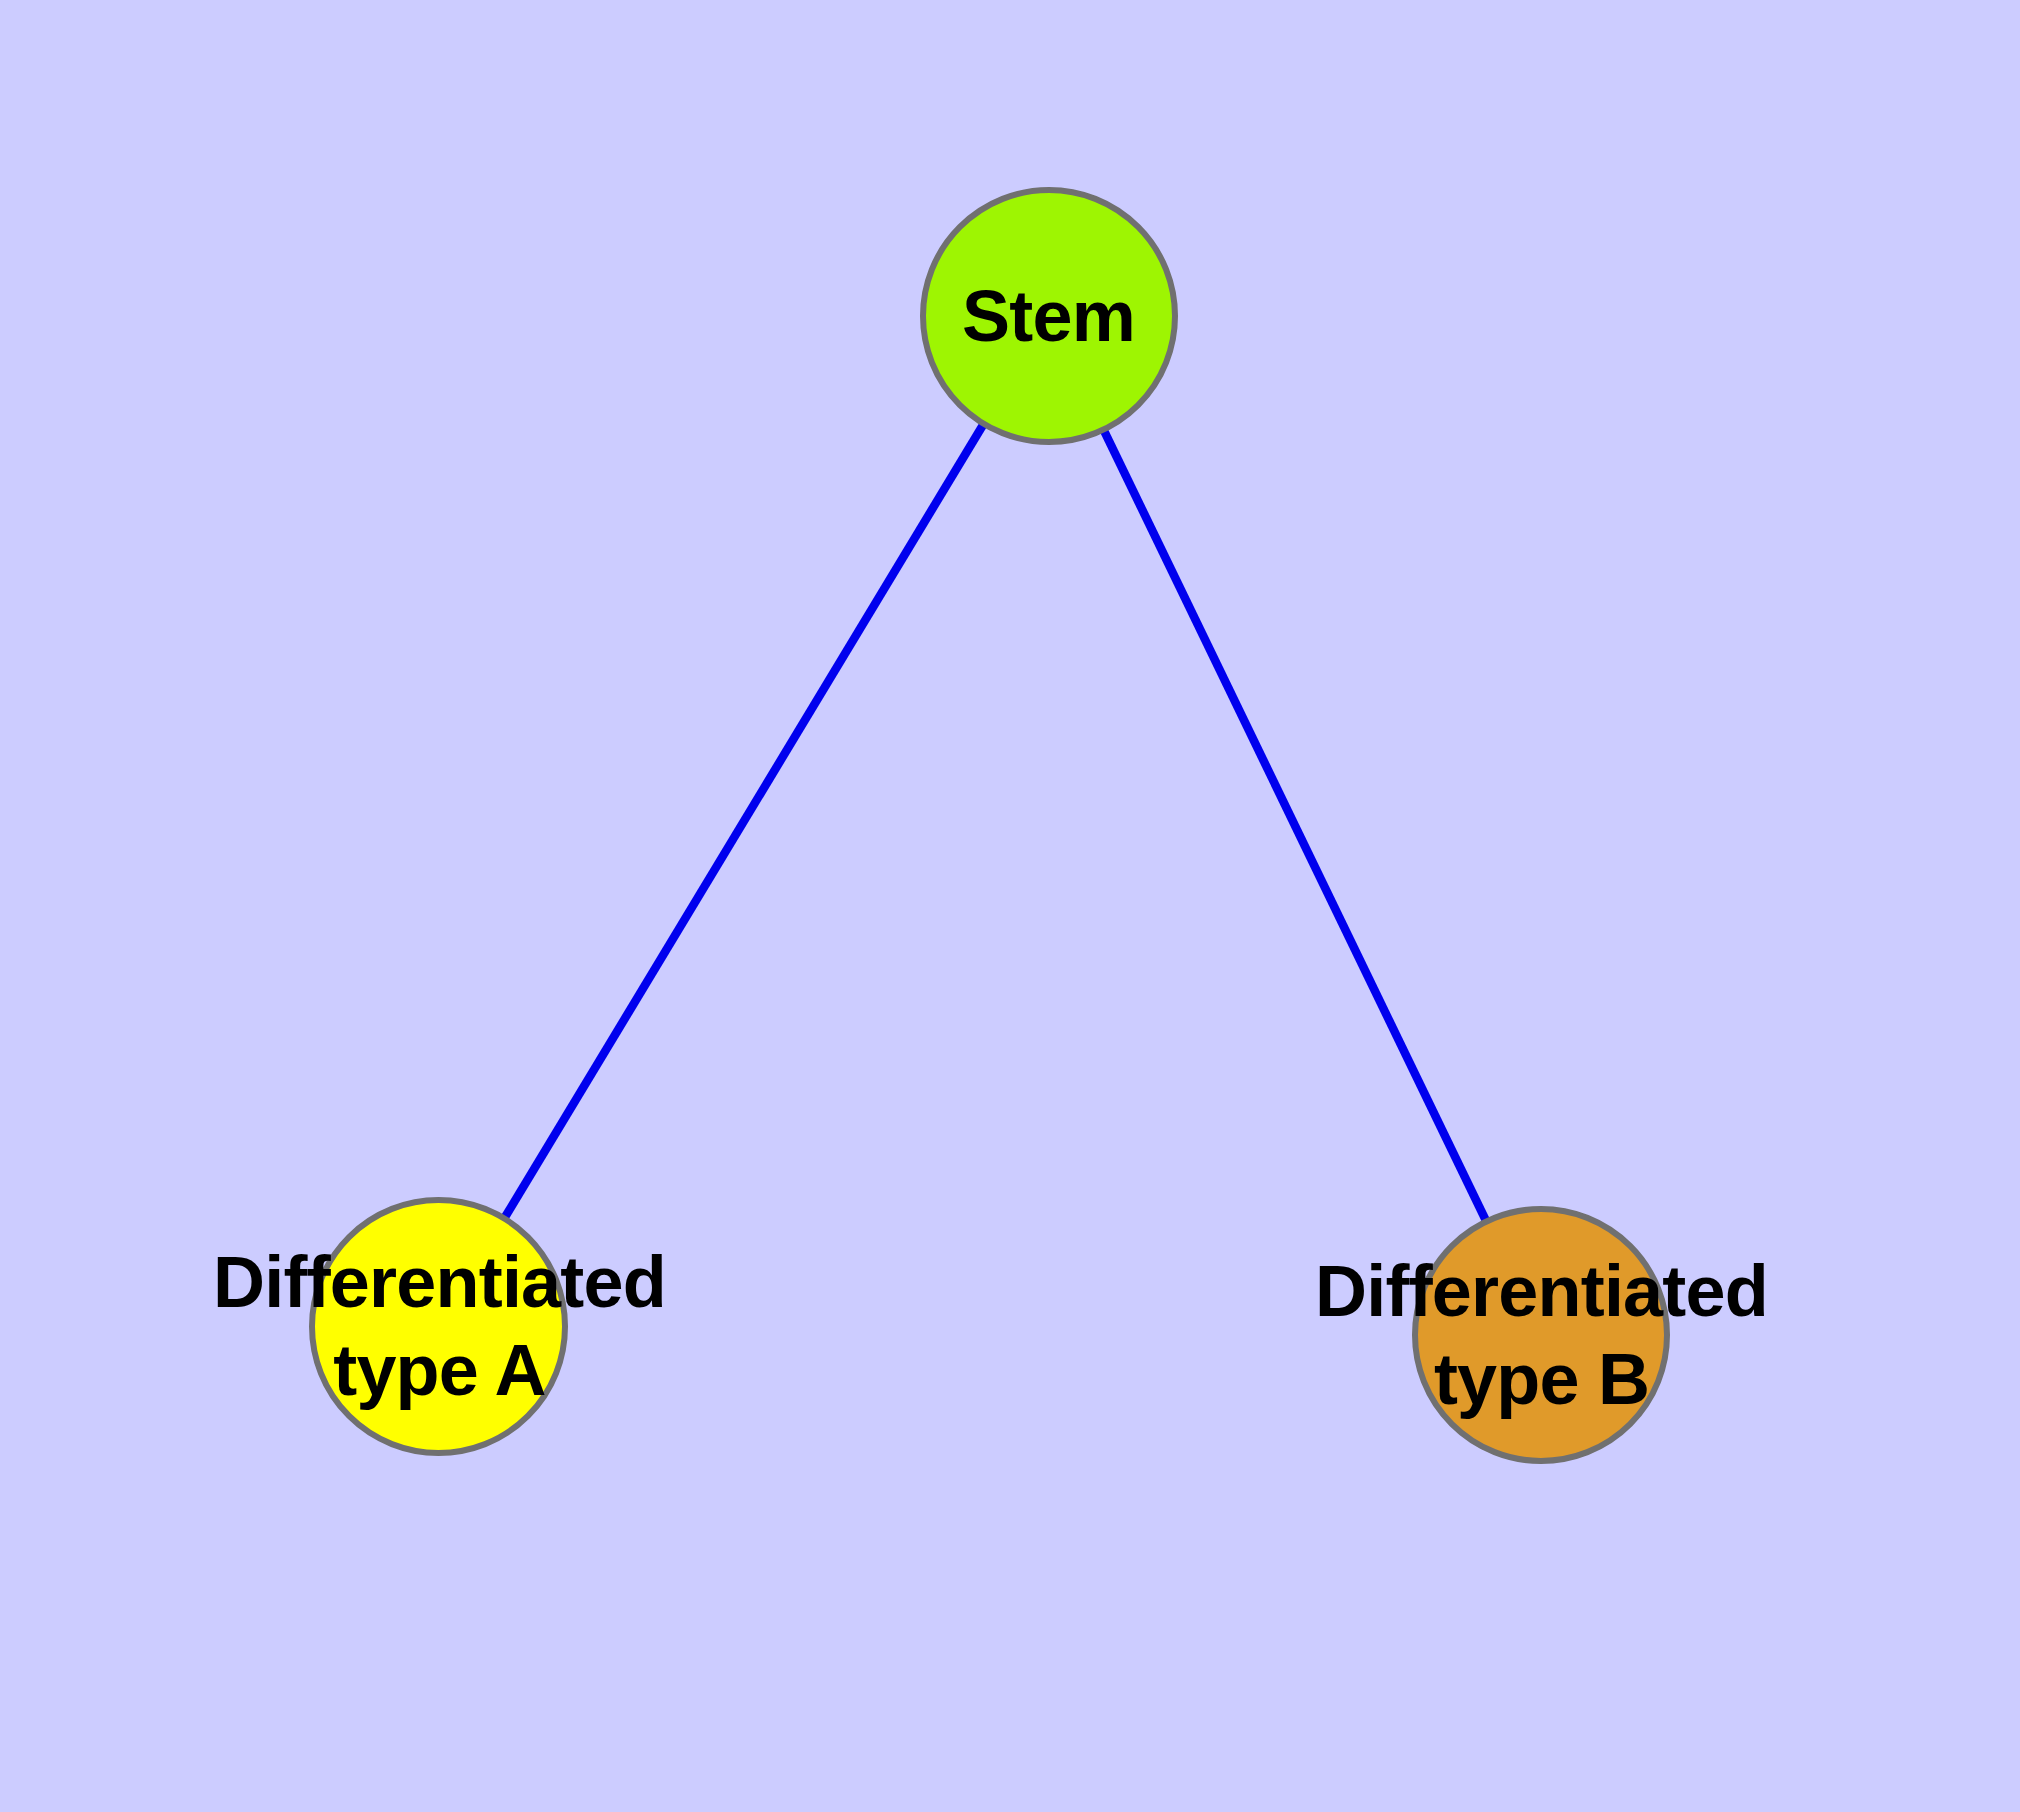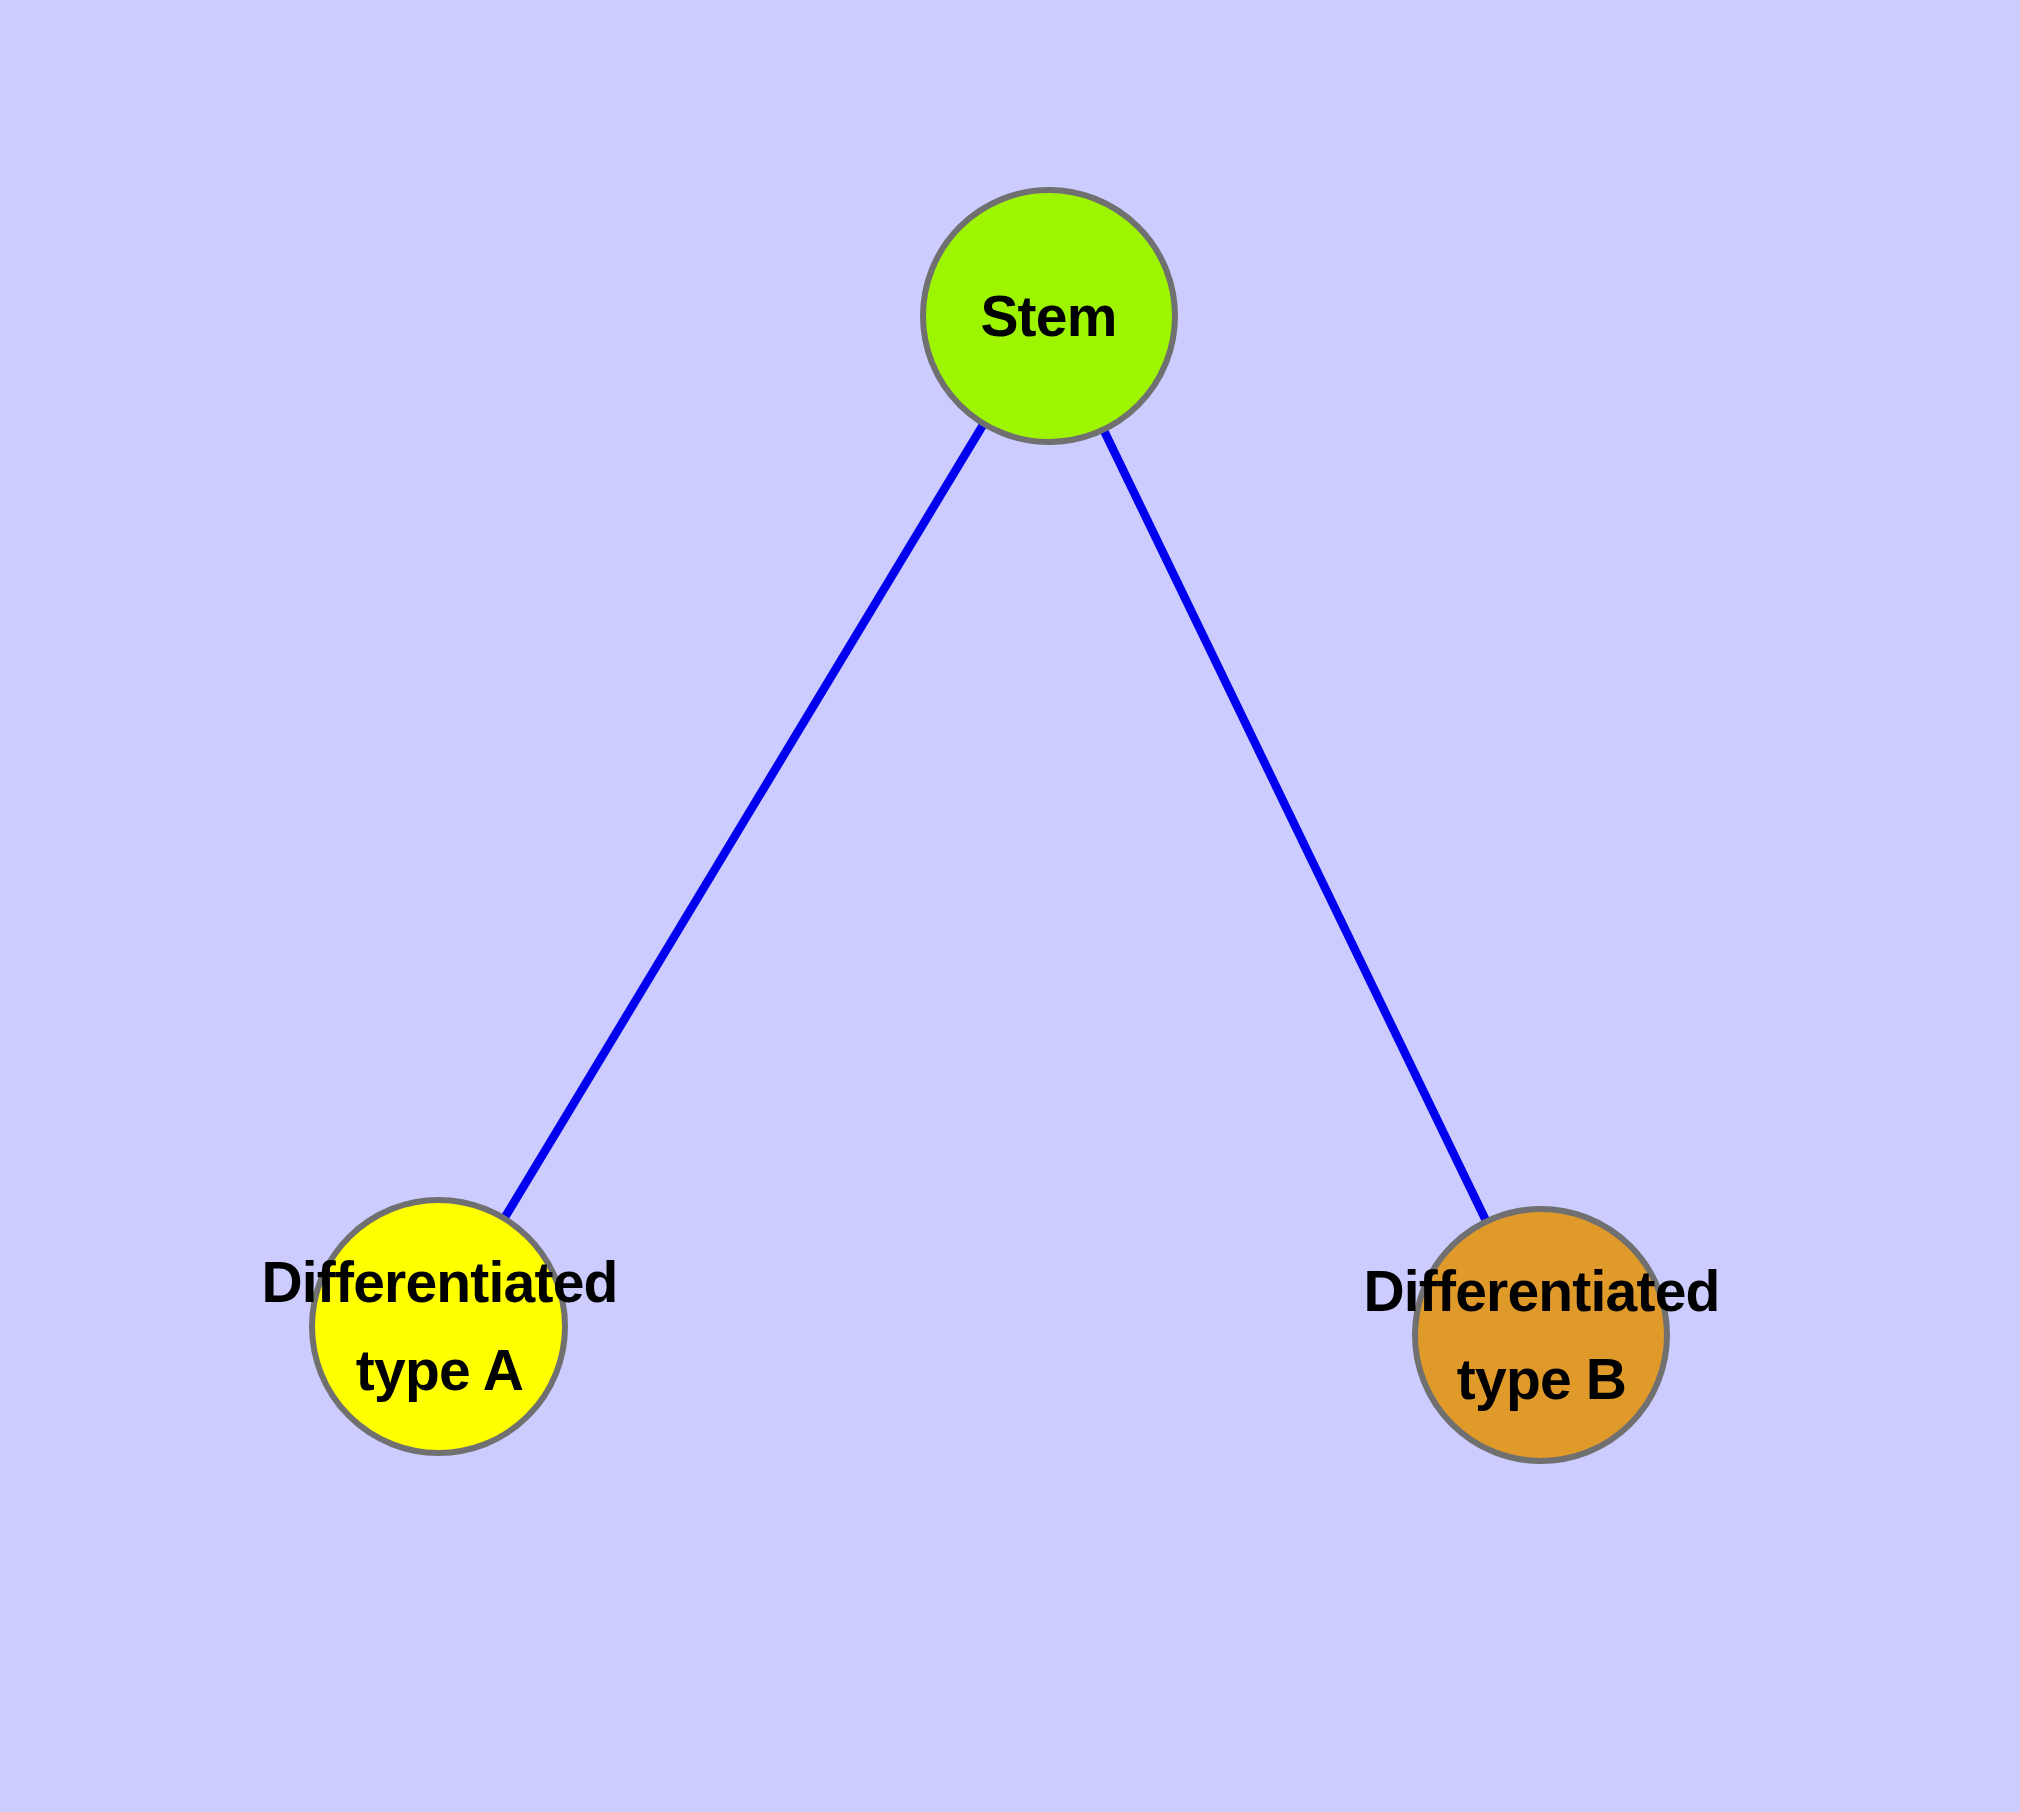--- a/index.html
+++ b/index.html
@@ -32,21 +32,21 @@
     box-sizing: border-box;
     border: 6px solid #707070;
   }
   .node-label {
     position: absolute;
     text-align: center;
     white-space: nowrap;
     color: #000000;
     font-family: "Liberation Sans", sans-serif;
     font-weight: bold;
-    font-size: 57px;
+    font-size: 72px;
     line-height: 88px;
     letter-spacing: -0.8px;
     pointer-events: none;
   }
   .node-label span {
     display: block;
   }
 </style>
 </head>
 <body>

